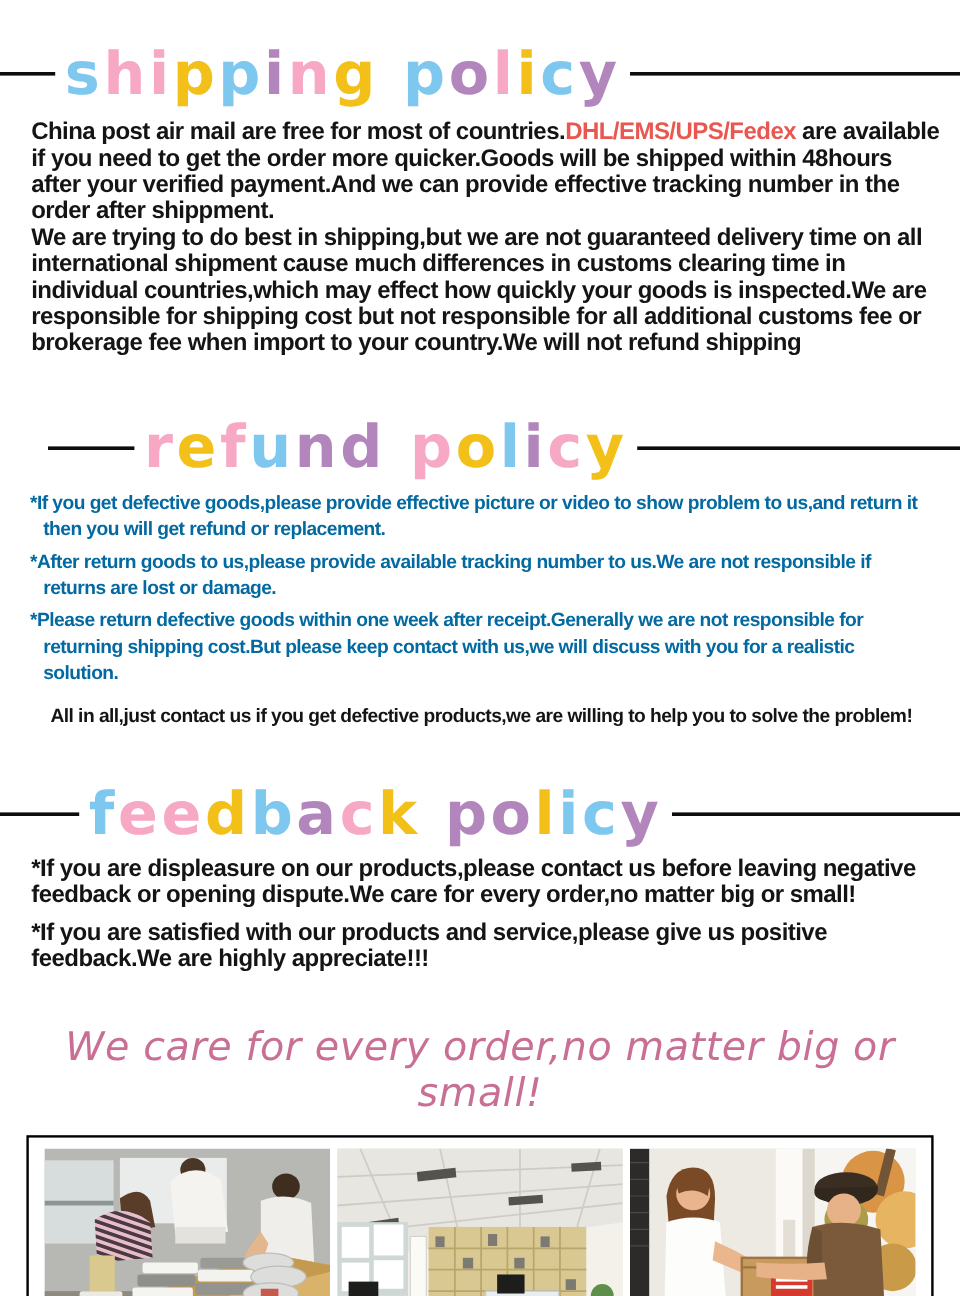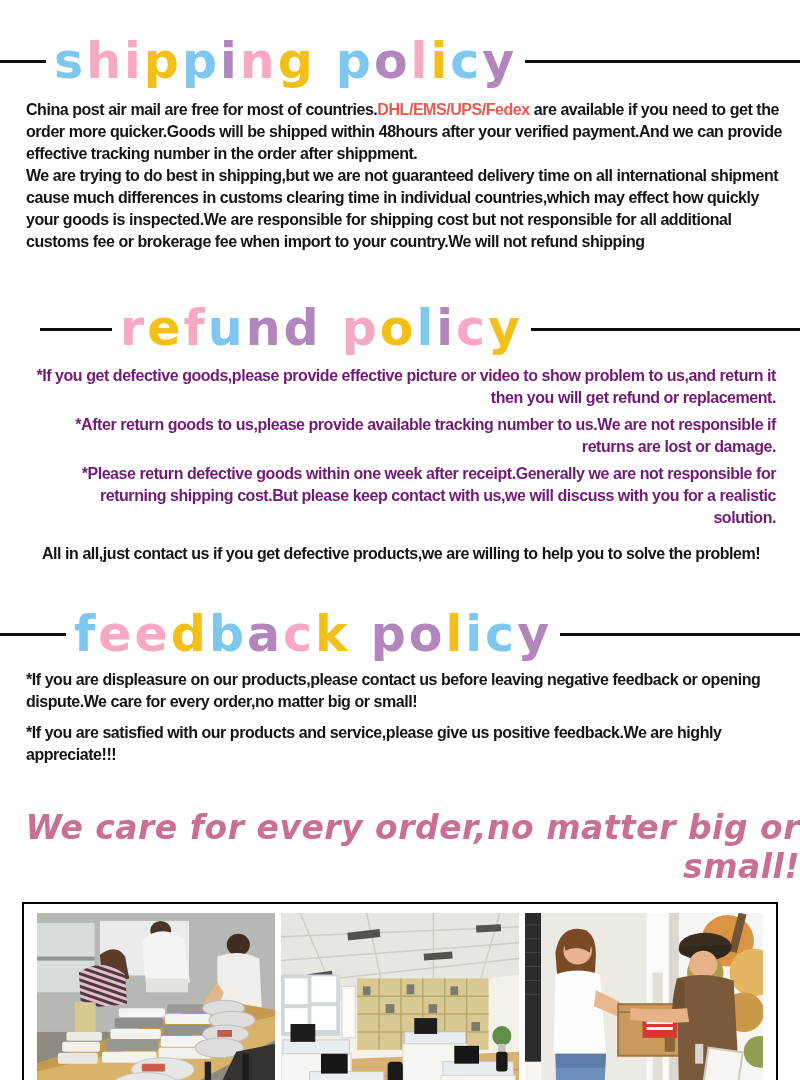--- a/index.html
+++ b/index.html
@@ -16,37 +16,37 @@
     letter-spacing:3px;margin:0;padding:0 8px;white-space:nowrap;
   }
   .t1-row{margin-top:36px;margin-bottom:12px;}
   .t1-left{width:46px;}
   .t2-row{margin-top:50px;margin-bottom:10px;margin-left:40px;}
   .t2-left{width:72px;}
   .t3-row{margin-top:44px;margin-bottom:8px;text-align:right;}
   .t3-left{width:66px;}
   
   .body-text{
-    font-size:16px;line-height:22px;font-weight:bold;letter-spacing:-0.45px;
+    font-size:20px;line-height:22px;font-weight:bold;letter-spacing:-0.45px;
     margin:0;padding:0 14px 0 26px;color:#141414;
   }
   .bullet{
     font-size:16px;line-height:22px;font-weight:bold;letter-spacing:-0.45px;
-    margin:5px 0 0 0;padding:0 24px 0 36px;text-indent:-11px;color:#701a75;text-align:right;
+    margin:5px 0 0 0;padding:0 24px 0 36px;text-indent:-11px;color:#0369a1;
   }
   .closing{
     font-size:16px;line-height:22px;font-weight:bold;letter-spacing:-0.45px;
     margin:14px 12px 0 0;padding:0 24px 0 42px;color:#141414;
   }
   .fb-par{margin-top:9px;}
   .red-inline{}
   
   .tagline{
-    font-family:"DejaVu Sans",sans-serif;font-weight:bold;font-style:italic;
-    font-size:33px;letter-spacing:0.5px;text-align:right;margin:42px 0 0 0;
+    font-family:"DejaVu Sans",sans-serif;font-weight:normal;font-style:italic;
+    font-size:33px;letter-spacing:0.5px;text-align:center;margin:42px 0 0 0;
   }
   
   .photo-box{
     margin:16px 22px 0 22px;border:2px solid #000000;background:#ffffff;
     padding:9px 13px;display:flex;gap:6px;height:226px;box-sizing:content-box;
   }
   .photo{flex:1 1 0;overflow:hidden;background:#eee;}
   .photo svg{display:block;width:100%;height:100%;}
 </style>
 </head>

